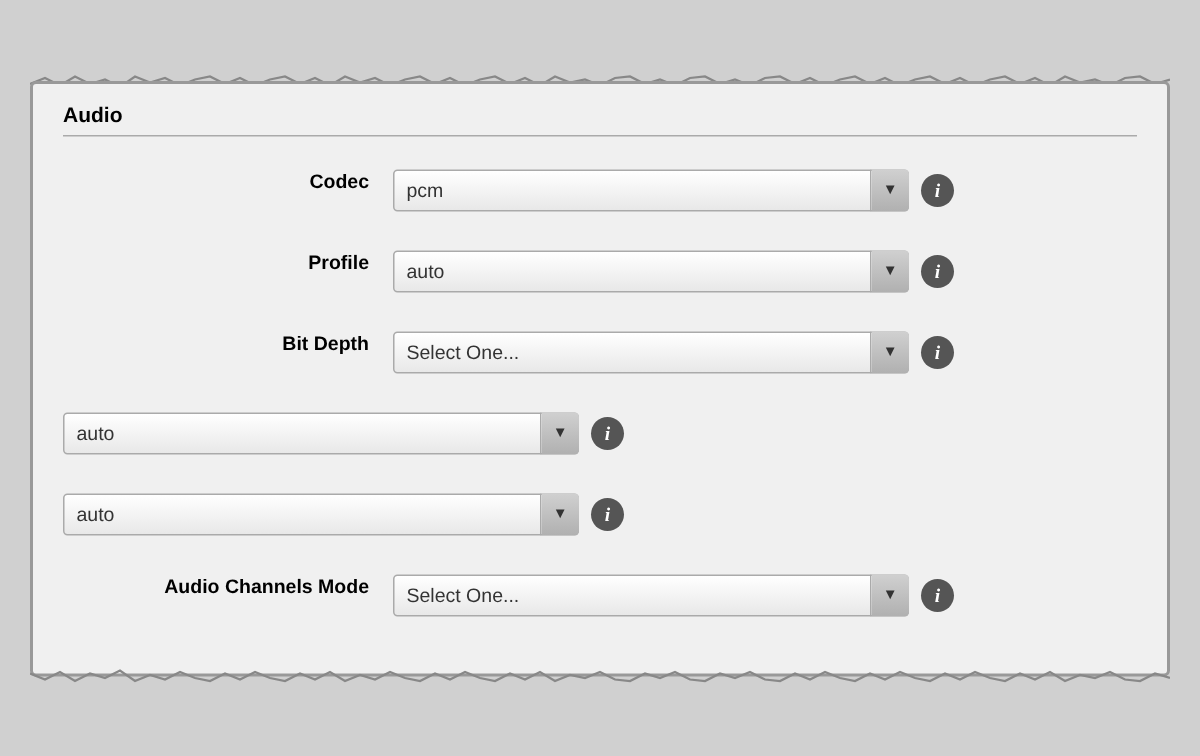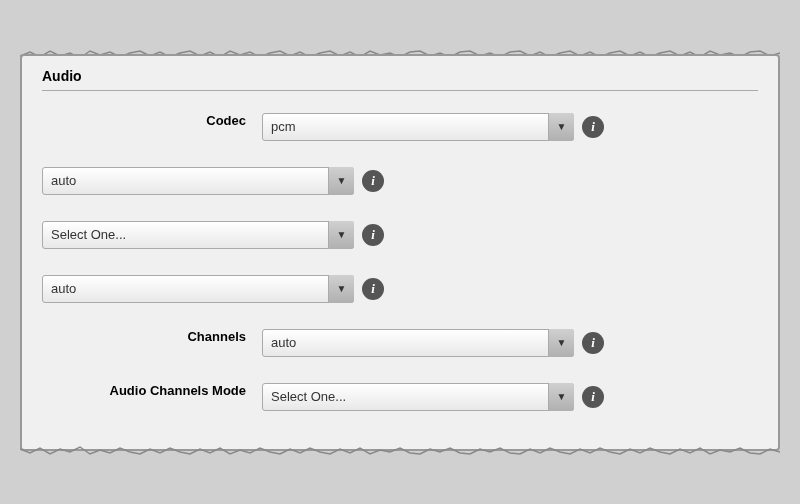--- a/index.html
+++ b/index.html
@@ -57,21 +57,21 @@
 
     .form-control-wrapper {
       display: flex;
       align-items: center;
       gap: 8px;
       flex: 1;
     }
 
     .select-wrapper {
       position: relative;
-      width: 312px;
+      width: 344px;
     }
 
     .select-wrapper select {
       width: 100%;
       height: 28px;
       border: 1px solid #aaa;
       background: linear-gradient(to bottom, #ffffff, #e8e8e8);
       border-radius: 3px;
       padding: 3px 30px 3px 8px;
       font-size: 13px;
@@ -157,35 +157,37 @@
             <option value="mp3">mp3</option>
             <option value="ac3">ac3</option>
           </select>
           <div class="select-arrow">▼</div>
         </div>
         <div class="info-icon">i</div>
       </div>
     </div>
 
     <div class="form-row">
+      <div class="form-label">Profile</div>
       <div class="form-control-wrapper">
         <div class="select-wrapper">
           <select>
             <option value="auto">auto</option>
             <option value="baseline">baseline</option>
             <option value="main">main</option>
             <option value="high">high</option>
           </select>
           <div class="select-arrow">▼</div>
         </div>
         <div class="info-icon">i</div>
       </div>
     </div>
 
     <div class="form-row">
+      <div class="form-label">Bit Depth</div>
       <div class="form-control-wrapper">
         <div class="select-wrapper">
           <select>
             <option value="">Select One...</option>
             <option value="8">8</option>
             <option value="16">16</option>
             <option value="24">24</option>
             <option value="32">32</option>
           </select>
           <div class="select-arrow">▼</div>
@@ -203,21 +205,20 @@
             <option value="44100">44100</option>
             <option value="48000">48000</option>
           </select>
           <div class="select-arrow">▼</div>
         </div>
         <div class="info-icon">i</div>
       </div>
     </div>
 
     <div class="form-row">
-      <div class="form-label">Channels</div>
       <div class="form-control-wrapper">
         <div class="select-wrapper">
           <select>
             <option value="auto">auto</option>
             <option value="1">1</option>
             <option value="2">2</option>
             <option value="5.1">5.1</option>
           </select>
           <div class="select-arrow">▼</div>
         </div>

